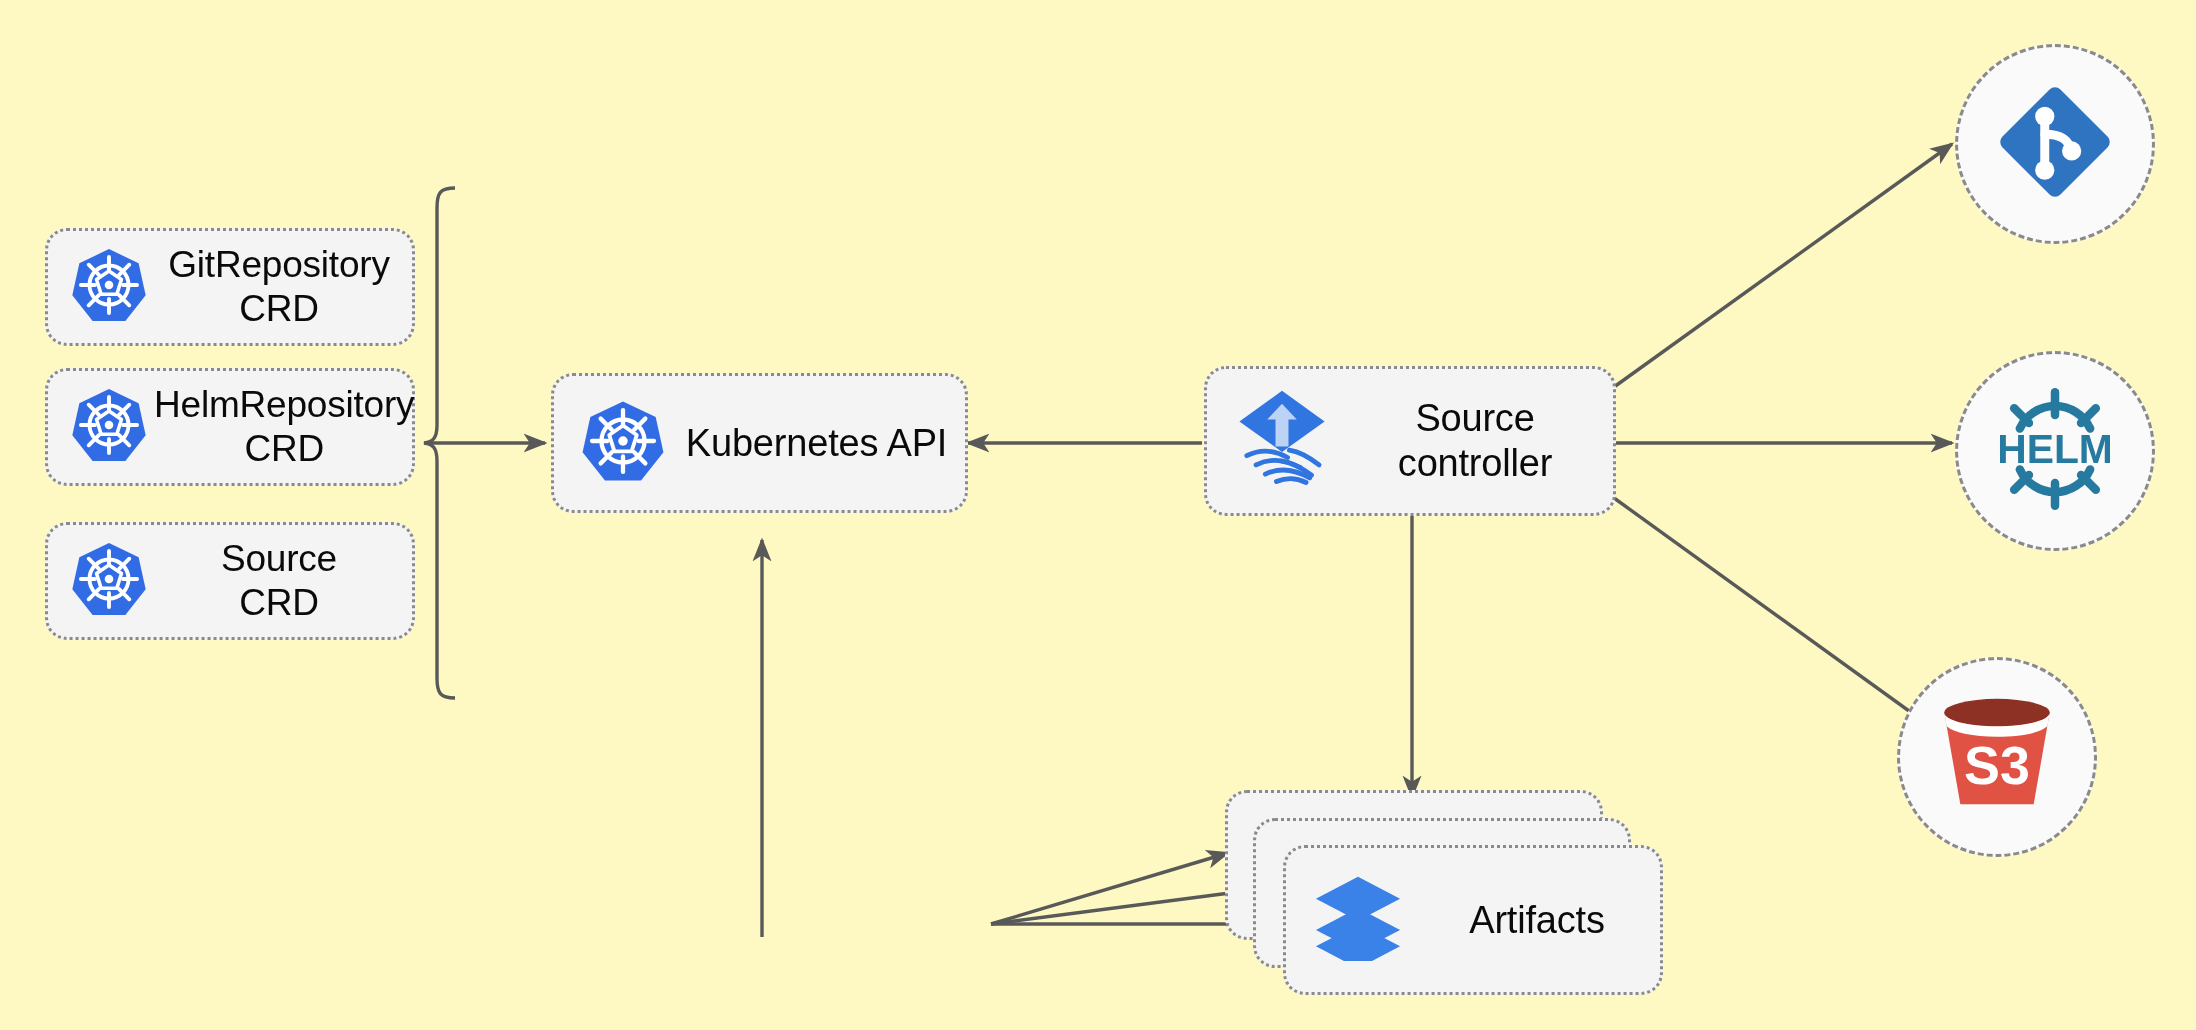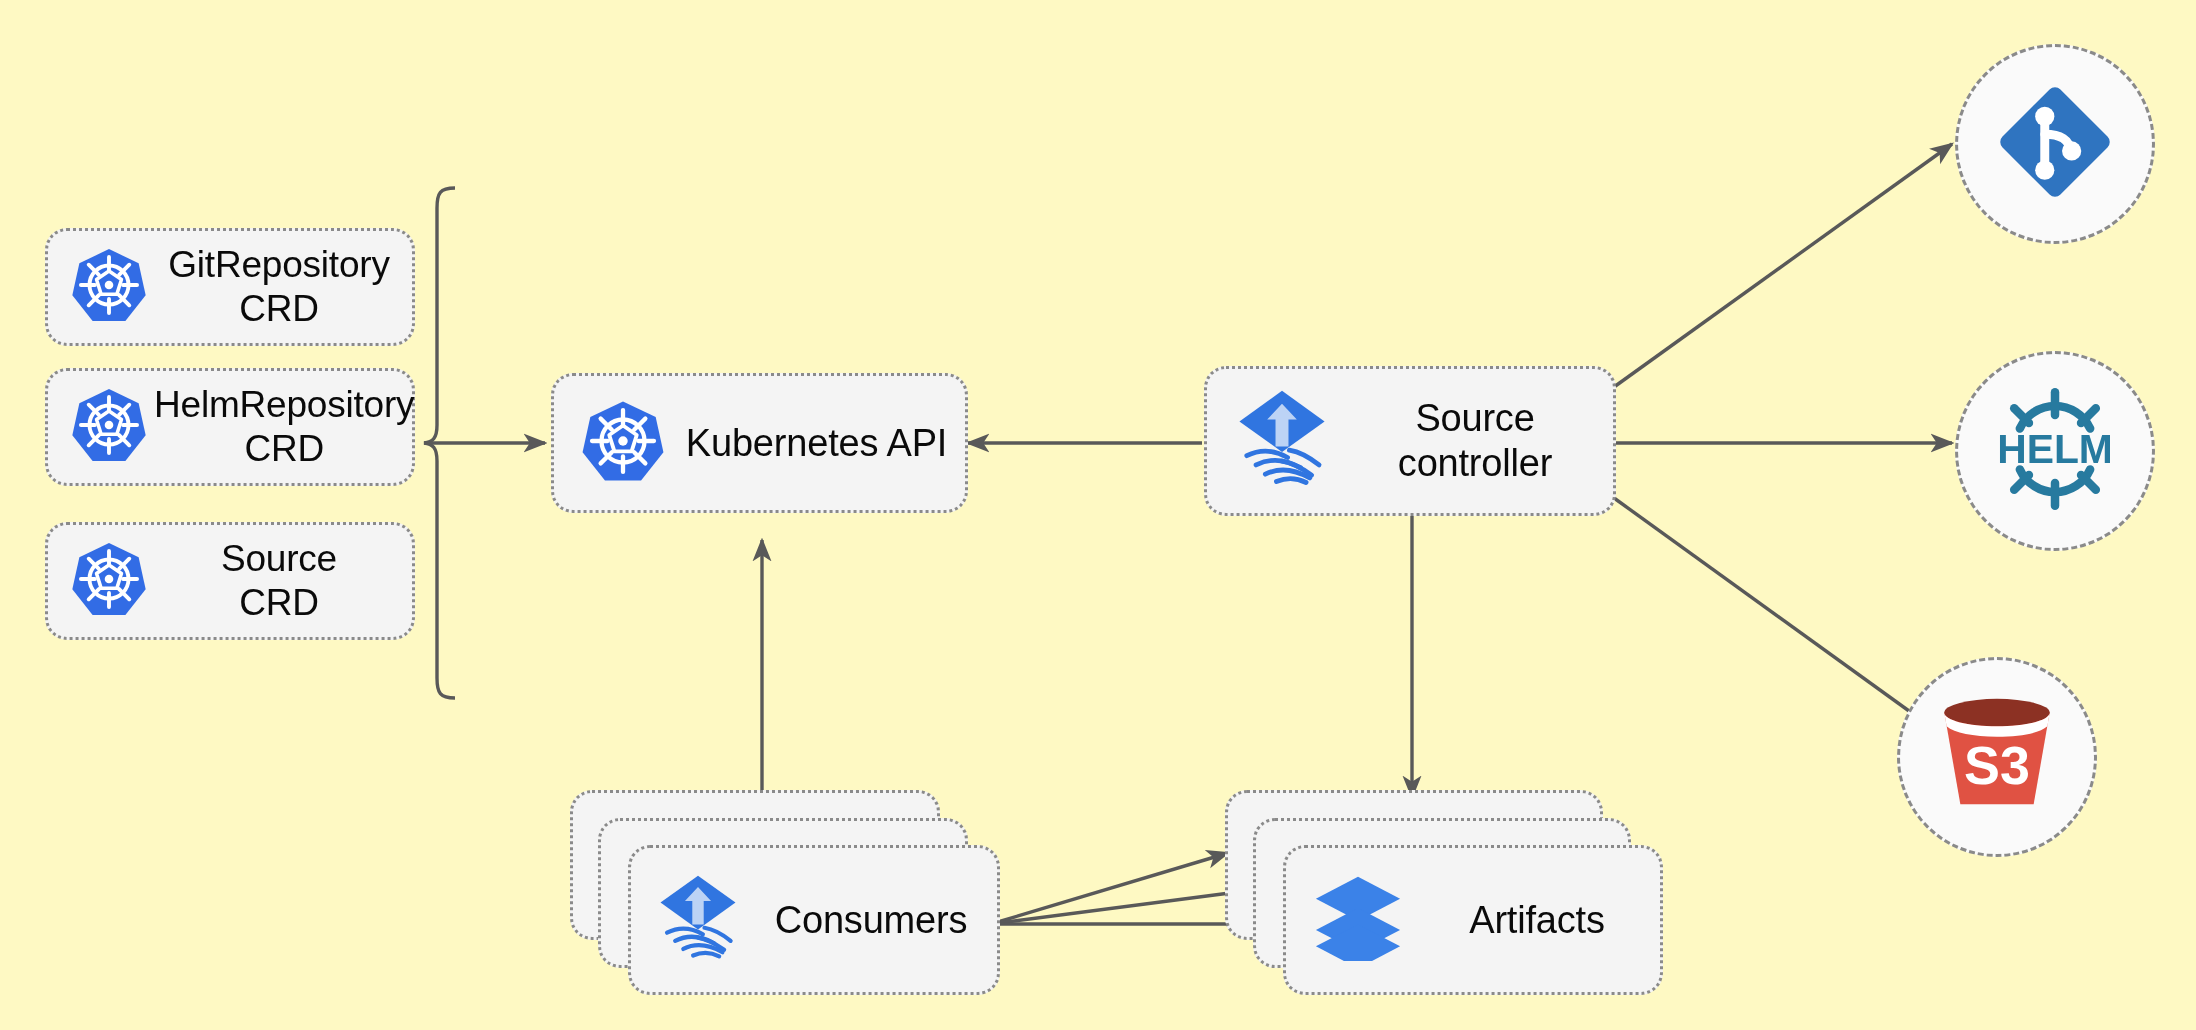--- a/index.html
+++ b/index.html
@@ -252,43 +252,20 @@
           <path d="M 44 100 C 56 95 66 96 76 101"></path>
           <path d="M 58 66 C 70 68 80 74 90 82"></path>
           <path d="M 50 78 C 62 80 72 86 82 93"></path>
         </g>
       </svg>
     </span>
     <span class="node-label">Source
 controller</span>
   </div>
 
-  <div class="stack" style="left:570px; top:790px; width:430px; height:210px;">
-    <div class="stack-card" style="left:0px;  top:0px;  width:370px; height:150px;"></div>
-    <div class="stack-card" style="left:28px; top:28px; width:370px; height:150px;"></div>
-    <div class="stack-card stack-front" style="left:58px; top:55px; width:372px; height:150px;">
-      <span class="node-icon" style="margin-right:14px;">
-        <svg width="82" height="88" viewBox="0 0 100 108" xmlns="http://www.w3.org/2000/svg">
-          <polygon points="50,2 96,35 50,68 4,35" fill="#3075e0"></polygon>
-          <g fill="#bcd3f5">
-            <polygon points="50,16 66,33 57,33 57,62 43,62 43,33 34,33"></polygon>
-          </g>
-          <g stroke="#3075e0" stroke-width="5.2" fill="none" stroke-linecap="round">
-            <path d="M 12 72 C 28 64 42 66 56 74"></path>
-            <path d="M 22 82 C 38 74 54 76 70 85"></path>
-            <path d="M 32 92 C 48 84 64 87 80 96"></path>
-            <path d="M 44 100 C 56 95 66 96 76 101"></path>
-            <path d="M 58 66 C 70 68 80 74 90 82"></path>
-            <path d="M 50 78 C 62 80 72 86 82 93"></path>
-          </g>
-        </svg>
-      </span>
-      <span class="node-label">Consumers</span>
-    </div>
-  </div>
 
   <div class="stack" style="left:1225px; top:790px; width:440px; height:210px;">
     <div class="stack-card" style="left:0px;  top:0px;  width:378px; height:150px;"></div>
     <div class="stack-card" style="left:28px; top:28px; width:378px; height:150px;"></div>
     <div class="stack-card stack-front" style="left:58px; top:55px; width:380px; height:150px;">
       <span class="node-icon" style="margin-right:18px;">
         <svg width="92" height="86" viewBox="0 0 100 94" xmlns="http://www.w3.org/2000/svg">
           <polygon points="50,2 96,26 50,50 4,26" fill="#3b82e8"></polygon>
           <polygon points="50,36 96,60 50,84 4,60" fill="#3b82e8"></polygon>
           <polygon points="50,54 96,78 50,102 4,78" fill="#3b82e8"></polygon>

